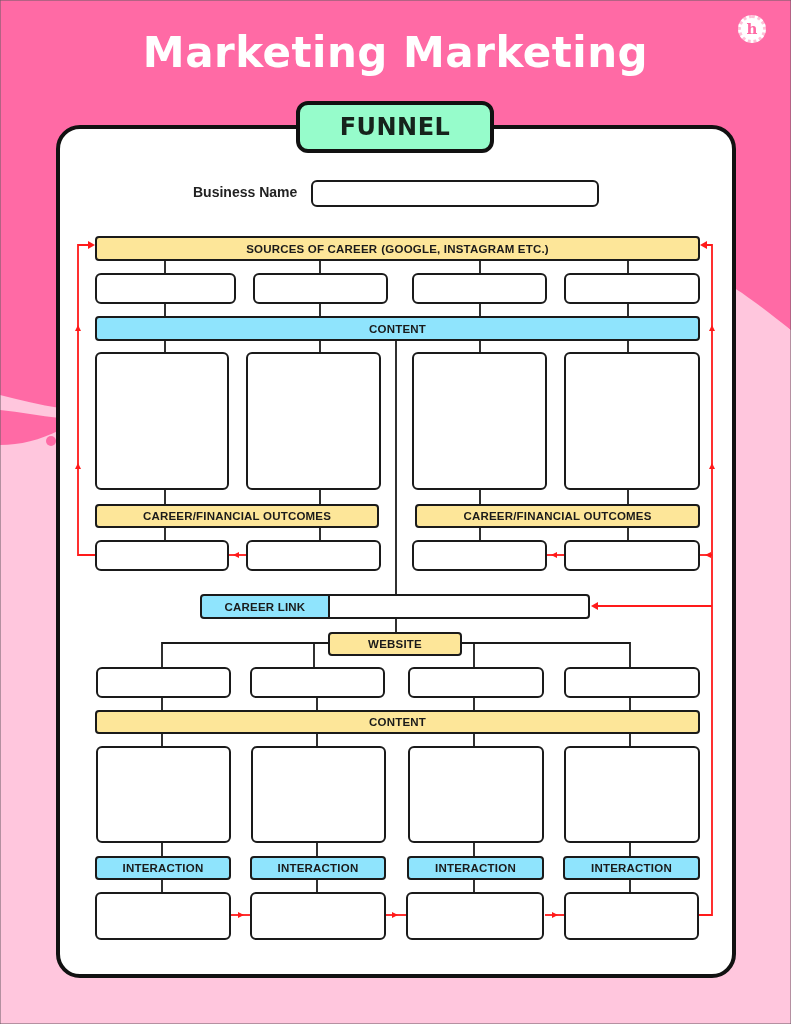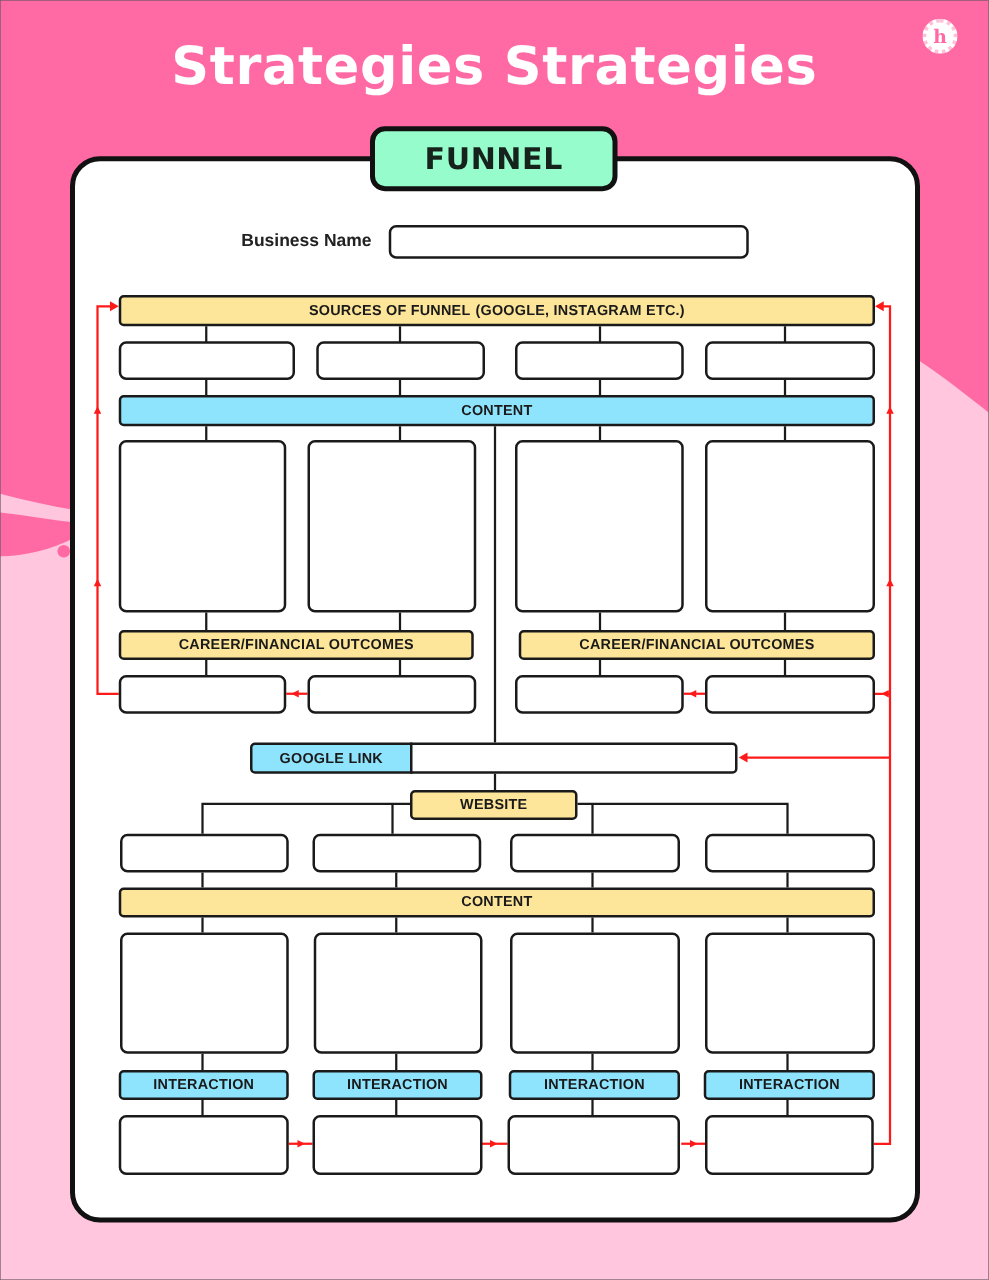--- a/index.html
+++ b/index.html
@@ -23,21 +23,21 @@
 
 <svg class="bg-top" width="791" height="1024" viewBox="0 0 791 1024">
   <rect x="0" y="0" width="791" height="1024" fill="#ffc6dd"></rect>
   <path d="M0 0 H791 V330 C760 300 740 280 700 270 L700 0 Z" fill="#ff6aa5"></path>
   <path d="M0 0 H791 V330 C740 290 720 275 690 270 L60 270 L60 430 C40 440 20 445 0 445 Z" fill="#ff6aa5"></path>
   <path d="M0 395 C20 400 40 405 60 408 L60 418 C40 416 20 412 0 410 Z" fill="#ffc6dd"></path>
   <circle cx="51" cy="441" r="5" fill="#ff6aa5"></circle>
   <rect x="0" y="0" width="791" height="1024" fill="none" stroke="#6b5a64" stroke-width="1"></rect>
 </svg>
 
-<div class="title">Strategies Strategies</div>
+<div class="title">Marketing Marketing</div>
 <div class="logo">
     <span>h</span>
   </div>
 
 <div class="card"></div>
 
 <svg class="lines" width="791" height="1024" viewBox="0 0 791 1024">
   <g stroke="#1a1a1a" stroke-width="1.8" fill="none">
 
     <line x1="165" y1="261" x2="165" y2="316"></line>
@@ -122,42 +122,42 @@
     <polygon points="558,915 552,912 552,918"></polygon>
   </g>
 </svg>
 
 <div class="tag">FUNNEL</div>
 
 <div class="bn-label">Business Name</div>
 <div class="box" style="left:311px;top:180px;width:288px;height:27px;"></div>
 
 <div class="bar yellow" style="left:95px;top:236px;width:605px;height:25px;">
-  <span>SOURCES OF FUNNEL</span>
+  <span>SOURCES OF CAREER</span>
   <span class="light">(GOOGLE, INSTAGRAM ETC.)</span>
 </div>
 <div class="box" style="left:95px;top:273px;width:141px;height:31px;"></div>
 <div class="box" style="left:253px;top:273px;width:135px;height:31px;"></div>
 <div class="box" style="left:412px;top:273px;width:135px;height:31px;"></div>
 <div class="box" style="left:564px;top:273px;width:136px;height:31px;"></div>
 
 <div class="bar blue" style="left:95px;top:316px;width:605px;height:25px;">CONTENT</div>
 <div class="box" style="left:95px;top:352px;width:134px;height:138px;"></div>
 <div class="box" style="left:246px;top:352px;width:135px;height:138px;"></div>
 <div class="box" style="left:412px;top:352px;width:135px;height:138px;"></div>
 <div class="box" style="left:564px;top:352px;width:136px;height:138px;"></div>
 
 <div class="bar yellow" style="left:95px;top:504px;width:284px;height:24px;">CAREER/FINANCIAL OUTCOMES</div>
 <div class="bar yellow" style="left:415px;top:504px;width:285px;height:24px;">CAREER/FINANCIAL OUTCOMES</div>
 <div class="box" style="left:95px;top:540px;width:134px;height:31px;"></div>
 <div class="box" style="left:246px;top:540px;width:135px;height:31px;"></div>
 <div class="box" style="left:412px;top:540px;width:135px;height:31px;"></div>
 <div class="box" style="left:564px;top:540px;width:136px;height:31px;"></div>
 
-<div class="bar blue" style="left:200px;top:594px;width:130px;height:25px;border-radius:4px 0 0 4px;">GOOGLE LINK</div>
+<div class="bar blue" style="left:200px;top:594px;width:130px;height:25px;border-radius:4px 0 0 4px;">CAREER LINK</div>
 <div class="box" style="left:328px;top:594px;width:262px;height:25px;border-radius:0 4px 4px 0;"></div>
 
 <div class="bar yellow" style="left:328px;top:632px;width:134px;height:24px;">WEBSITE</div>
 <div class="box" style="left:96px;top:667px;width:135px;height:31px;"></div>
 <div class="box" style="left:250px;top:667px;width:135px;height:31px;"></div>
 <div class="box" style="left:408px;top:667px;width:136px;height:31px;"></div>
 <div class="box" style="left:564px;top:667px;width:136px;height:31px;"></div>
 
 <div class="bar yellow" style="left:95px;top:710px;width:605px;height:24px;">CONTENT</div>
 <div class="box" style="left:96px;top:746px;width:135px;height:97px;"></div>

